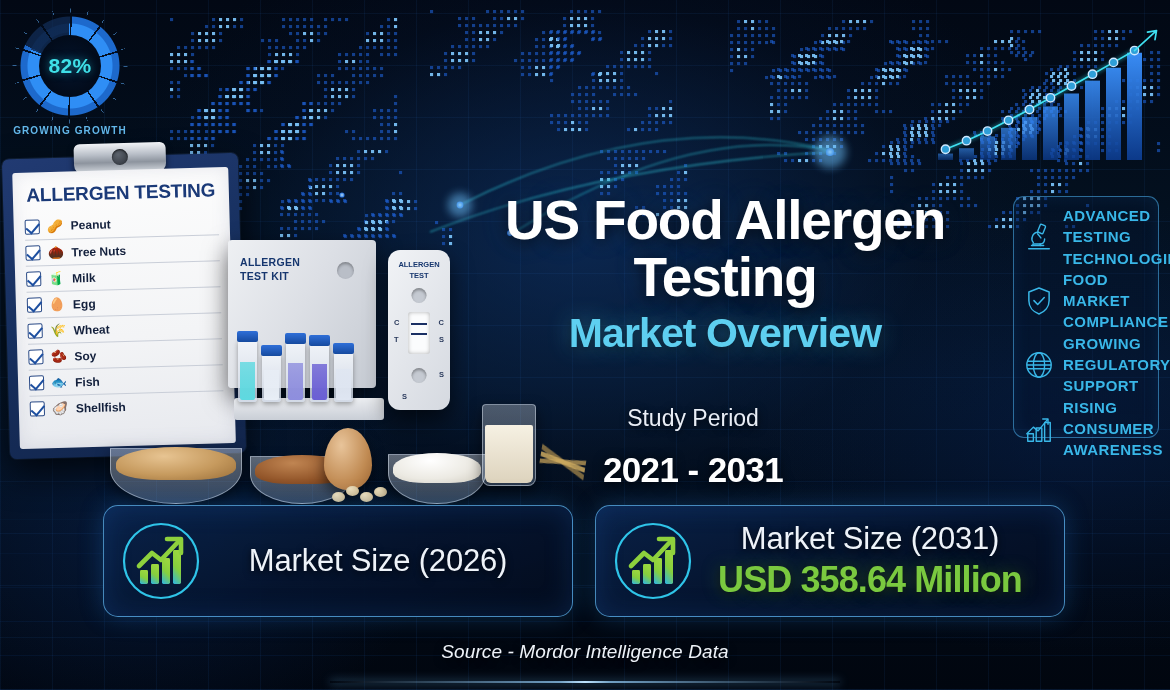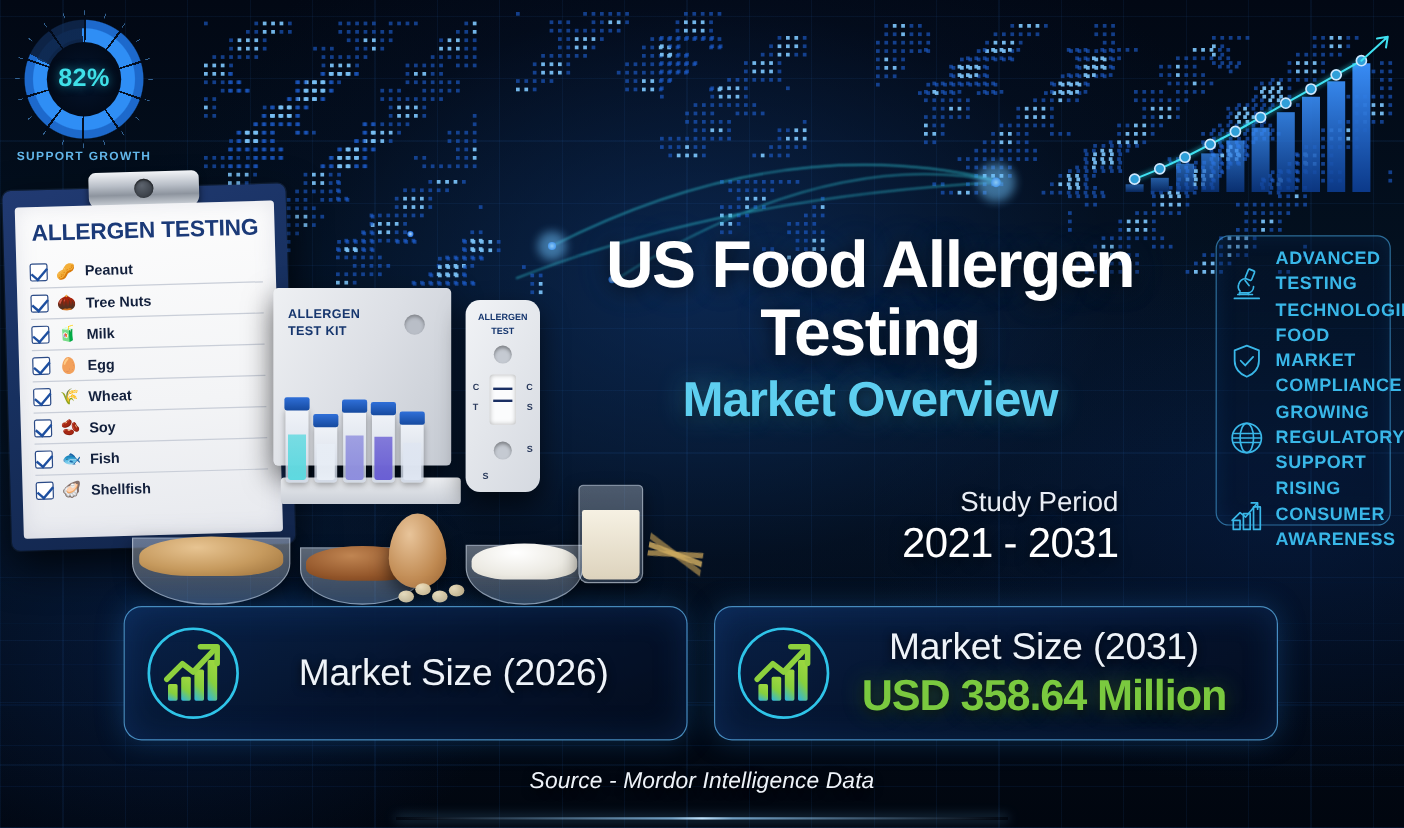--- a/index.html
+++ b/index.html
@@ -190,23 +190,23 @@
   .title-block { position:absolute; left:430px; top:192px; width:590px; text-align:center; }
   .title-main {
     font-size:55px; line-height:57px; font-weight:700; color:#ffffff; letter-spacing:-1.2px;
     text-shadow:0 3px 16px rgba(0,0,0,.8), 0 0 30px rgba(90,160,255,.18);
   }
   .title-sub {
     margin-top:4px; font-size:41px; font-weight:700; color:#5ecff0; letter-spacing:-.9px;
     text-shadow:0 0 22px rgba(70,190,235,.45), 0 2px 10px rgba(0,0,0,.7);
   }
 
-  .study { position:absolute; left:562px; top:405px; width:370px; text-align:right; }
+  .study { position:absolute; left:508px; top:405px; width:370px; text-align:center; }
   .study-lab { font-size:23px; color:#e9eef6; font-weight:400; text-shadow:0 2px 8px rgba(0,0,0,.8); }
-  .study-val { margin-top:1px; font-size:35px; font-weight:400; color:#ffffff; letter-spacing:-.6px;
+  .study-val { margin-top:18px; font-size:35px; font-weight:700; color:#ffffff; letter-spacing:-.6px;
     text-shadow:0 2px 12px rgba(0,0,0,.85); }
 
   
   .features {
     position:absolute; left:1013px; top:196px; width:146px; height:242px;
     border:1.3px solid rgba(70,165,225,.62); border-radius:11px;
     background:linear-gradient(180deg, rgba(6,24,54,.30), rgba(3,14,34,.16));
     padding:8px 7px 8px 8px; display:flex; flex-direction:column; justify-content:space-between;
     box-shadow:0 0 18px rgba(40,130,220,.13) inset;
   }
@@ -2159,21 +2159,21 @@
   <div class="gauge-wrap">
     <div class="gauge">
       <div class="ring-outer"></div>
       <div class="ring-in"></div>
       <div class="segs"></div>
       <div class="ticks"></div>
       <div class="hole">
         <span class="pct">82%</span>
       </div>
     </div>
-    <div class="gauge-label">SUPPORT GROWTH</div>
+    <div class="gauge-label">GROWING GROWTH</div>
   </div>
 
   <svg class="growth" viewBox="0 0 230 160">
     <defs>
       <linearGradient id="bg1" x1="0" y1="0" x2="0" y2="1">
         <stop offset="0%" stop-color="#3b92ff"></stop>
           <stop offset="100%" stop-color="#0c3b8e"></stop>
       </linearGradient>
       <filter id="gl">
           <feGaussianBlur stdDeviation="2.2"></feGaussianBlur>

